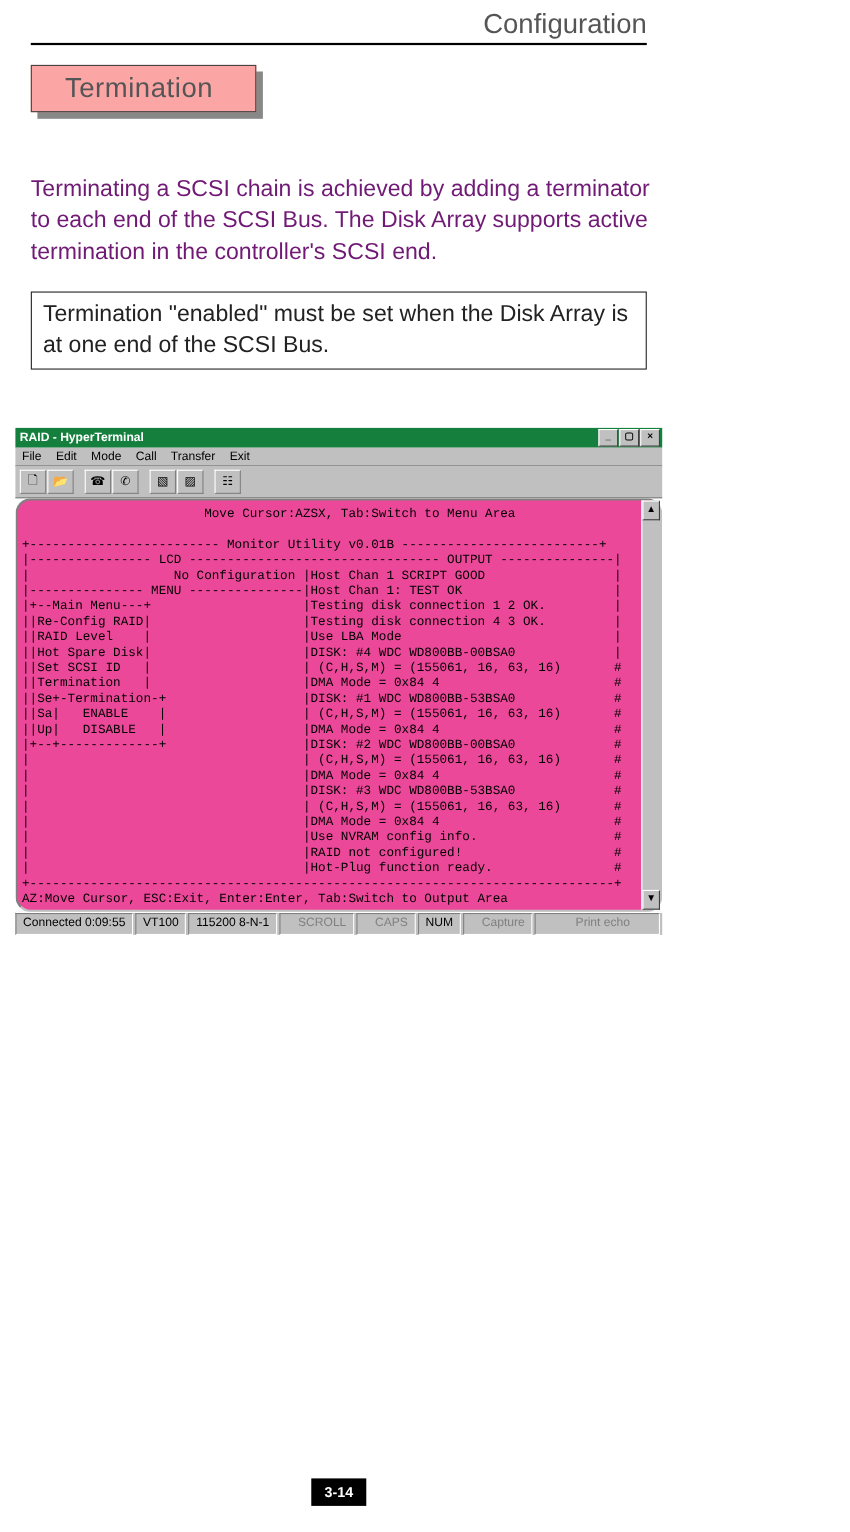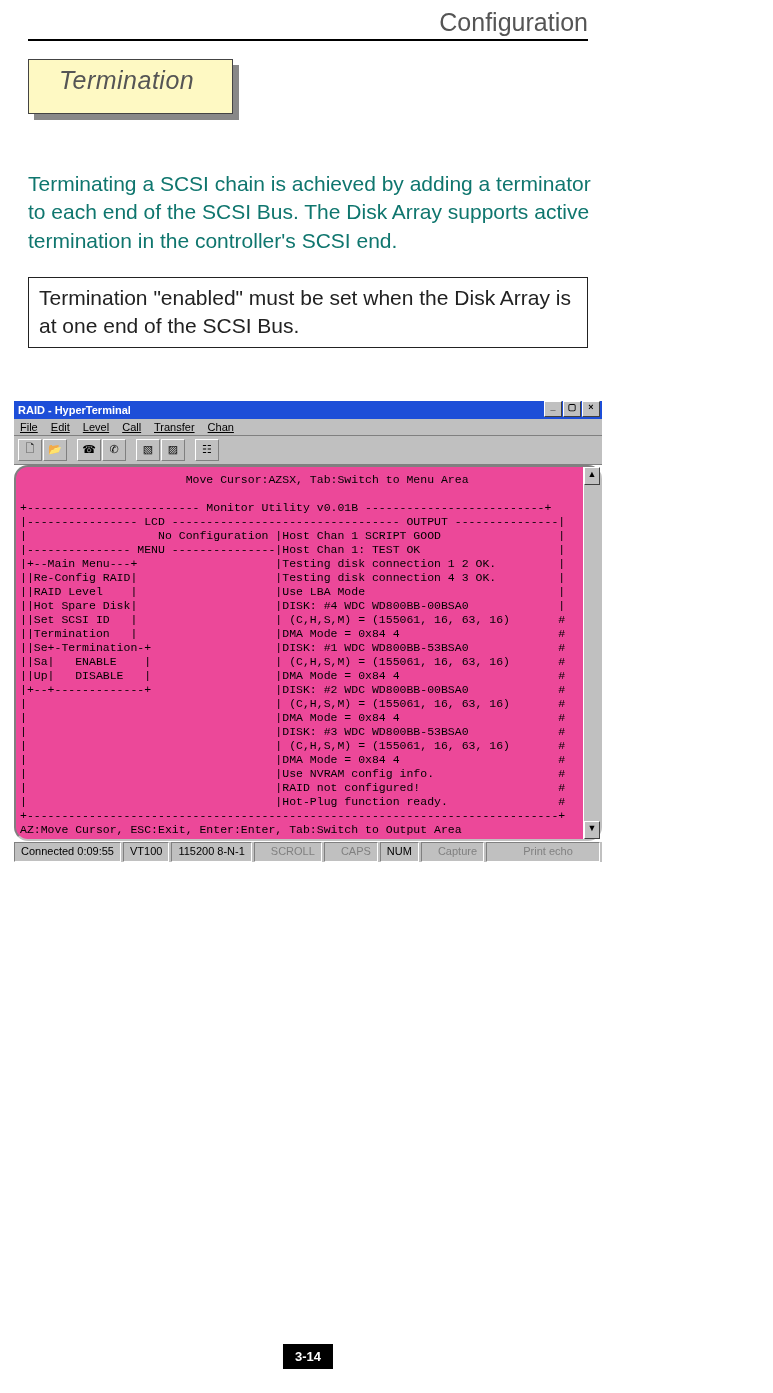--- a/index.html
+++ b/index.html
@@ -39,55 +39,55 @@
     position: absolute;
     left: 6px;
     top: 6px;
     width: 100%;
     height: 100%;
     background: #888;
   }
   .section-title-box {
     position: relative;
     border: 1px solid #444;
-    background: #fef9c3;
-    padding: 6px 38px 18px 30px;
+    background: #fca5a5;
+    padding: 6px 38px 6px 30px;
     font-size: 25px;
     color: #555;
     letter-spacing: 0.5px;
-    font-style: italic;
   }
   .body-text {
     padding: 56px 15px 0 28px;
     font-size: 21px;
-    color: #0f766e;
+    color: #701a75;
     line-height: 1.35;
   }
   .note-box {
     margin: 22px 28px 0 28px;
     border: 1px solid #222;
     padding: 6px 10px;
     font-size: 21px;
     color: #222;
     line-height: 1.35;
   }
   .term-window {
     margin: 53px 14px 0 14px;
     font-family: "MS Sans Serif", Tahoma, Arial, sans-serif;
     font-size: 11px;
     color: #000;
   }
   .titlebar {
-    background: #1d4ed8;
+    background: #15803d;
     color: #fff;
     height: 18px;
     line-height: 18px;
     padding: 0 2px 0 4px;
     display: flex;
     justify-content: space-between;
+    align-items: center;
     font-weight: bold;
   }
   .titlebar .controls {
     display: flex;
     gap: 1px;
   }
   .ctl-btn {
     width: 16px;
     height: 14px;
     background: #c0c0c0;
@@ -101,21 +101,20 @@
     font-family: Arial, sans-serif;
   }
   .menubar {
     background: #c0c0c0;
     padding: 2px 6px;
     border-bottom: 1px solid #808080;
     font-size: 11px;
   }
   .menubar span {
     margin-right: 10px;
-    text-decoration: underline;
     text-decoration-color: #000;
     text-underline-offset: 1px;
   }
   .toolbar {
     background: #c0c0c0;
     border-bottom: 1px solid #808080;
     padding: 3px 4px;
     display: flex;
     gap: 2px;
   }
@@ -228,24 +227,24 @@
       <span>RAID - HyperTerminal</span>
       <div class="controls">
         <div class="ctl-btn">_</div>
         <div class="ctl-btn">▢</div>
         <div class="ctl-btn">×</div>
       </div>
     </div>
     <div class="menubar">
       <span>File</span>
       <span>Edit</span>
-      <span>Level</span>
+      <span>Mode</span>
       <span>Call</span>
       <span>Transfer</span>
-      <span>Chan</span>
+      <span>Exit</span>
     </div>
     <div class="toolbar">
       <div class="tool-group">
         <div class="tool-btn">🗋</div>
         <div class="tool-btn">📂</div>
       </div>
       <div class="tool-group">
         <div class="tool-btn">☎</div>
         <div class="tool-btn">✆</div>
       </div>

